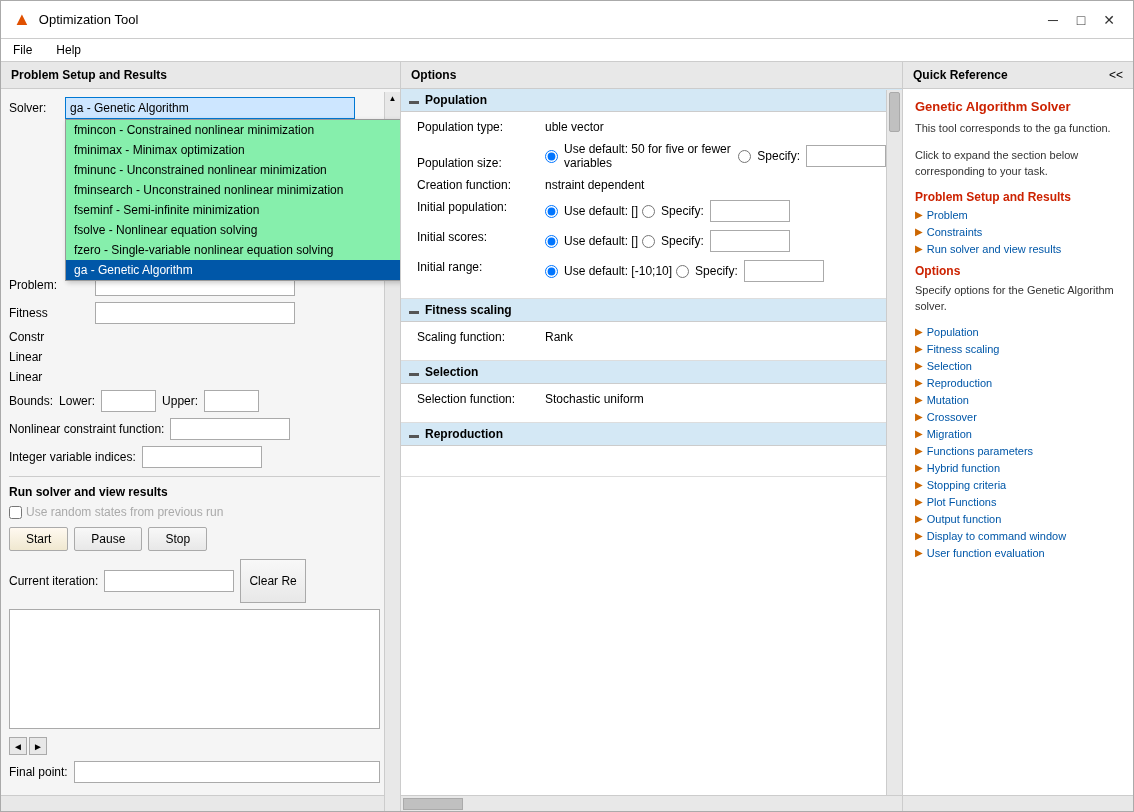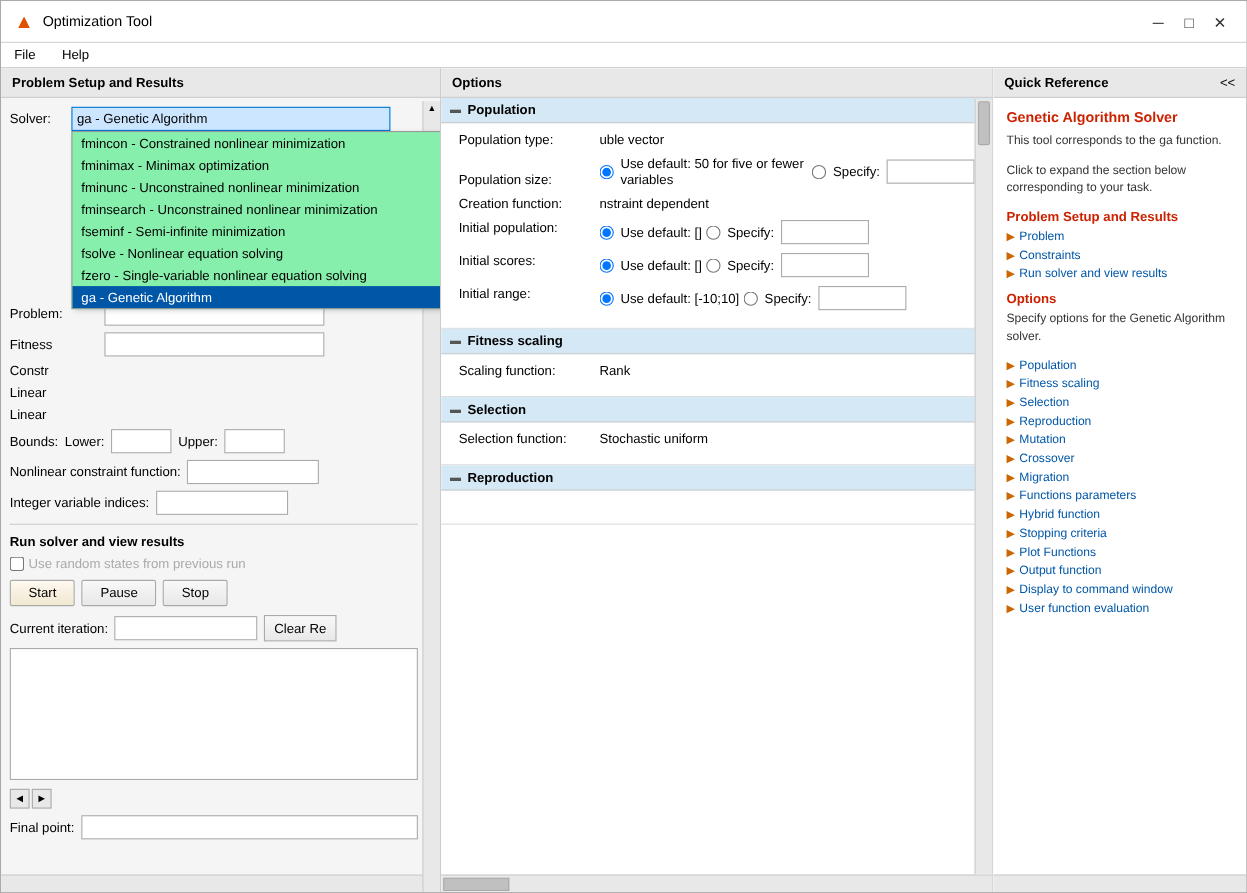--- a/index.html
+++ b/index.html
@@ -42,21 +42,21 @@
     .run-title { font-weight: bold; font-size: 12px; margin-bottom: 6px; }
     
     .checkbox-row { display: flex; align-items: center; gap: 4px; margin-bottom: 8px; }
     
     .btn-row { display: flex; gap: 6px; margin-bottom: 8px; }
     .btn { padding: 4px 16px; border: 1px solid #aaa; background: linear-gradient(to bottom, #f8f8f8, #e8e8e8); cursor: pointer; font-size: 12px; border-radius: 2px; }
     .btn-primary { background: linear-gradient(to bottom, #fff9f0, #f0e8d0); }
     
     .iteration-row { display: flex; align-items: center; gap: 6px; margin-bottom: 6px; }
     .iteration-input { width: 130px; height: 22px; border: 1px solid #aaa; background: white; padding: 2px 4px; font-size: 12px; }
-    .clear-btn { padding: 4px 8px; border: 1px solid #aaa; background: linear-gradient(to bottom, #f8f8f8, #e8e8e8); cursor: pointer; font-size: 12px; }
+    .clear-btn { padding: 14px 8px; border: 1px solid #aaa; background: linear-gradient(to bottom, #f8f8f8, #e8e8e8); cursor: pointer; font-size: 12px; }
     
     .results-area { height: 120px; border: 1px solid #aaa; background: white; margin-bottom: 6px; }
     
     .scroll-arrows { display: flex; gap: 2px; padding: 2px 0; }
     .arrow-btn { width: 18px; height: 18px; border: 1px solid #aaa; background: #e8e8e8; cursor: pointer; display: flex; align-items: center; justify-content: center; font-size: 10px; }
     
     .final-point-row { display: flex; align-items: center; gap: 6px; margin-top: 4px; }
     .final-point-input { flex: 1; height: 22px; border: 1px solid #aaa; background: white; padding: 2px 4px; font-size: 12px; }
     
     .bottom-scrollbar { height: 16px; border-top: 1px solid #ccc; display: flex; align-items: center; }

